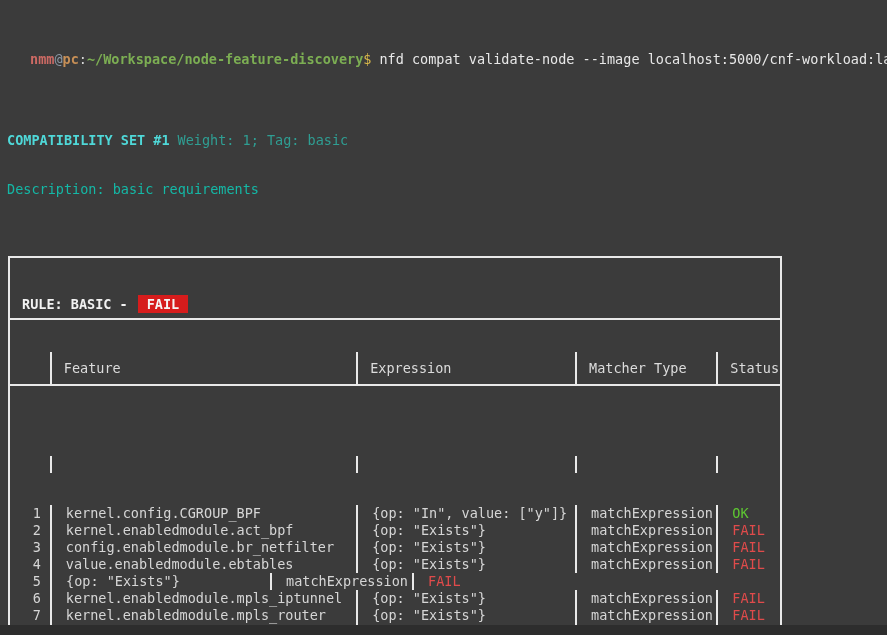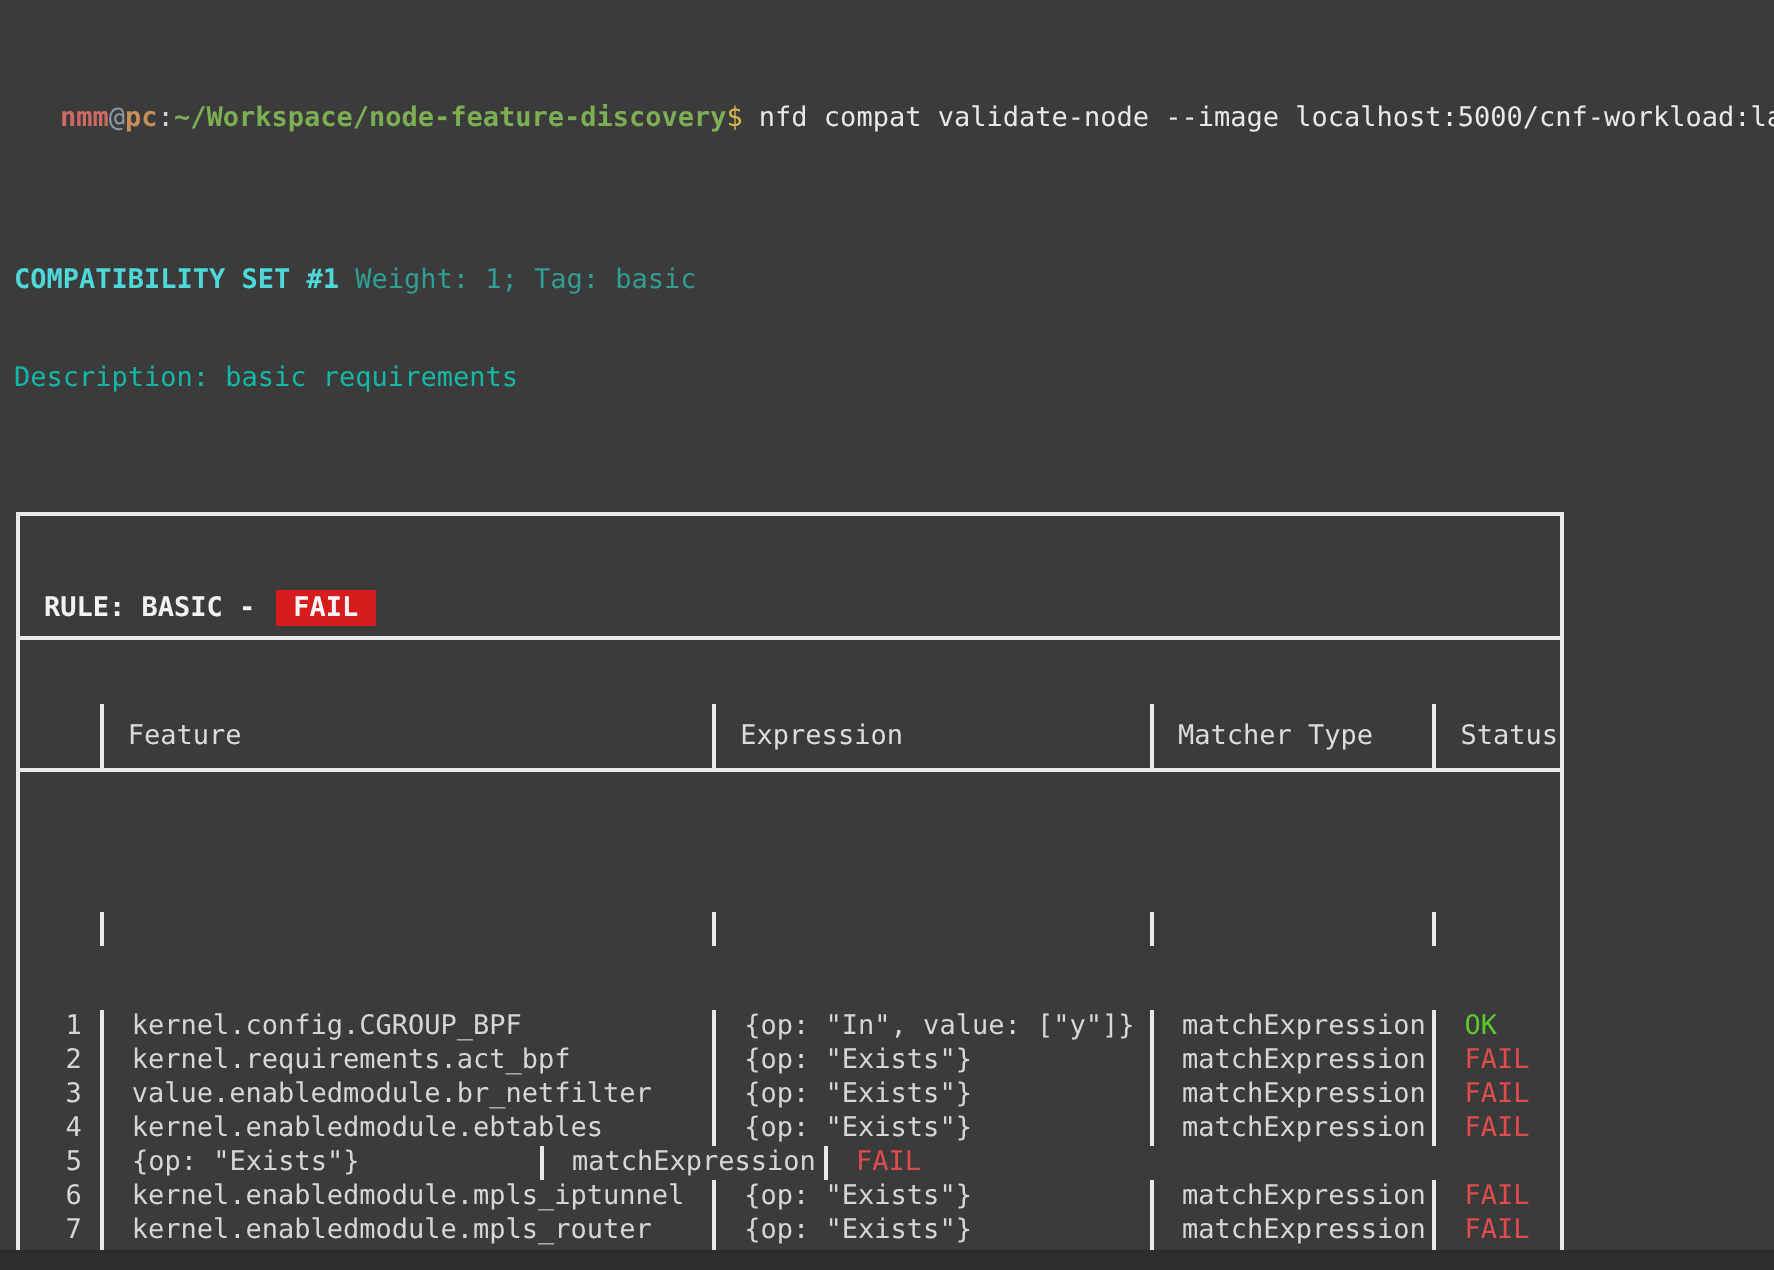--- a/index.html
+++ b/index.html
@@ -100,33 +100,33 @@
         <span class="cell col-status"></span>
       </div>
     <div class="trow">
         <span class="cell col-num">1</span>
         <span class="cell col-feature">kernel.config.CGROUP_BPF</span>
         <span class="cell col-expression">{op: "In", value: ["y"]}</span>
         <span class="cell col-matcher">matchExpression</span>
         <span class="cell col-status status-ok">OK</span>
       </div><div class="trow">
         <span class="cell col-num">2</span>
-        <span class="cell col-feature">kernel.requirements.act_bpf</span>
+        <span class="cell col-feature">kernel.enabledmodule.act_bpf</span>
         <span class="cell col-expression">{op: "Exists"}</span>
         <span class="cell col-matcher">matchExpression</span>
         <span class="cell col-status status-fail">FAIL</span>
       </div><div class="trow">
         <span class="cell col-num">3</span>
-        <span class="cell col-feature">value.enabledmodule.br_netfilter</span>
+        <span class="cell col-feature">config.enabledmodule.br_netfilter</span>
         <span class="cell col-expression">{op: "Exists"}</span>
         <span class="cell col-matcher">matchExpression</span>
         <span class="cell col-status status-fail">FAIL</span>
       </div><div class="trow">
         <span class="cell col-num">4</span>
-        <span class="cell col-feature">kernel.enabledmodule.ebtables</span>
+        <span class="cell col-feature">value.enabledmodule.ebtables</span>
         <span class="cell col-expression">{op: "Exists"}</span>
         <span class="cell col-matcher">matchExpression</span>
         <span class="cell col-status status-fail">FAIL</span>
       </div><div class="trow">
         <span class="cell col-num">5</span>
         <span class="cell col-expression">{op: "Exists"}</span>
         <span class="cell col-matcher">matchExpression</span>
         <span class="cell col-status status-fail">FAIL</span>
       </div><div class="trow">
         <span class="cell col-num">6</span>

